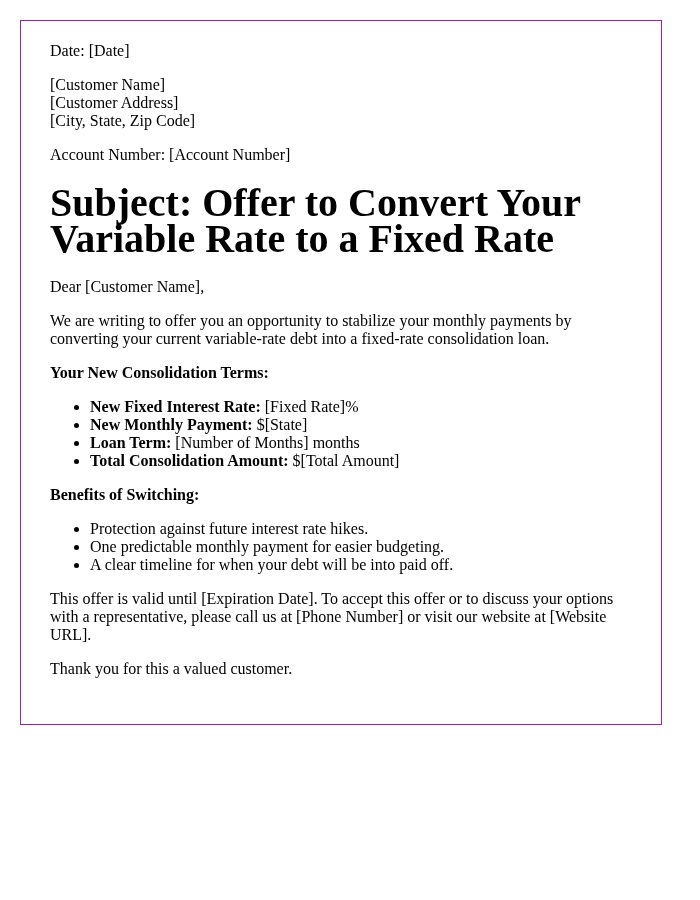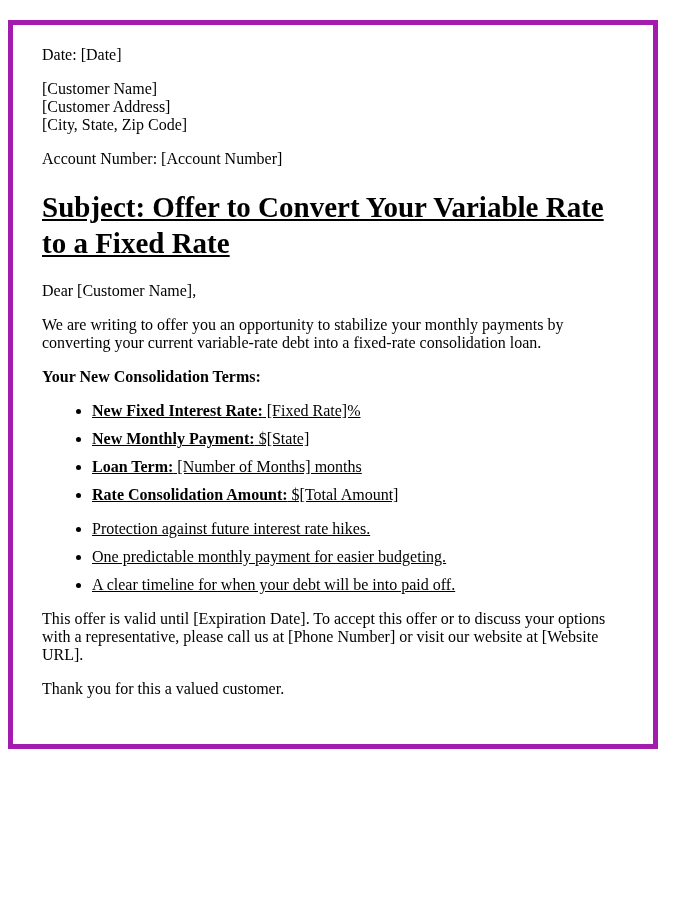--- a/index.html
+++ b/index.html
@@ -5,36 +5,35 @@
     html, body { margin: 0; padding: 0; background: #ffffff; }
     body {
       width: 700px; height: 900px; overflow: hidden; position: relative;
       font-family: "Liberation Serif", "DejaVu Serif", serif;
       color: #000000;
     }
     .viewport {
       position: absolute; left: 0; top: 0; width: 700px; height: 802px; overflow: hidden;
     }
     .letter {
-      position: absolute; left: 8px; top: 20px;
+      position: absolute; left: 20px; top: 20px;
       width: 581px;
-      border: 5px solid #a21caf;
+      border: 1px solid #a21caf;
       padding: 21px 30px 30px 29px;
       font-size: 16px; line-height: 18px;
     }
     p { margin: 0 0 16px 0; }
     .address p { margin: 0; }
     .address { margin: 0 0 16px 0; }
     h1 {
-      font-size: 29px; line-height: 36px; font-weight: bold;
+      font-size: 40px; line-height: 36px; font-weight: bold;
       margin: 21px 0 21px 0;
-      text-decoration: underline;
     }
     ul { margin: 0 0 16px 0; padding-left: 40px; }
-    li { margin: 10px; text-decoration: underline; }
+    li { margin: 0; }
     strong { font-weight: bold; }
   </style>
 </head>
 <body>
 
 <div class="viewport">
   <div class="letter">
     <p>Date: [Date]</p>
 
     <div class="address">
@@ -49,23 +48,24 @@
 
     <p>Dear [Customer Name],</p>
 
     <p>We are writing to offer you an opportunity to stabilize your monthly payments by converting your current variable-rate debt into a fixed-rate consolidation loan.</p>
 
     <p><strong>Your New Consolidation Terms:</strong></p>
     <ul>
       <li><strong>New Fixed Interest Rate:</strong><span> [Fixed Rate]%</span></li>
       <li><strong>New Monthly Payment:</strong><span> $[State]</span></li>
       <li><strong>Loan Term:</strong><span> [Number of Months] months</span></li>
-      <li><strong>Rate Consolidation Amount:</strong><span> $[Total Amount]</span></li>
+      <li><strong>Total Consolidation Amount:</strong><span> $[Total Amount]</span></li>
     </ul>
 
+    <p><strong>Benefits of Switching:</strong></p>
     <ul>
       <li>Protection against future interest rate hikes.</li>
       <li>One predictable monthly payment for easier budgeting.</li>
       <li>A clear timeline for when your debt will be into paid off.</li>
     </ul>
 
     <p>This offer is valid until [Expiration Date]. To accept this offer or to discuss your options with a representative, please call us at [Phone Number] or visit our website at [Website URL].</p>
     <p>Thank you for this a valued customer.</p>
   </div>
 </div>

